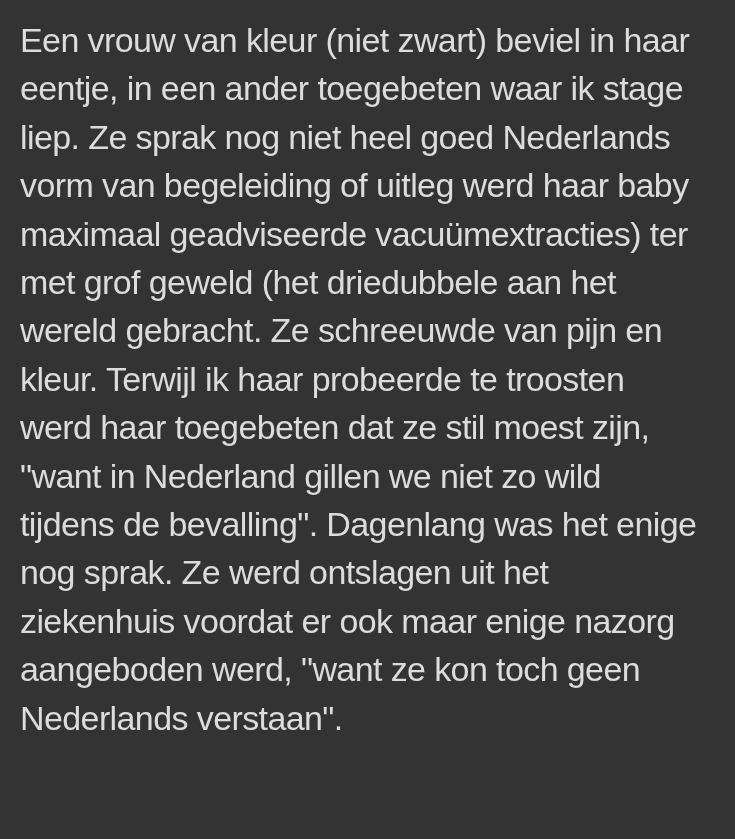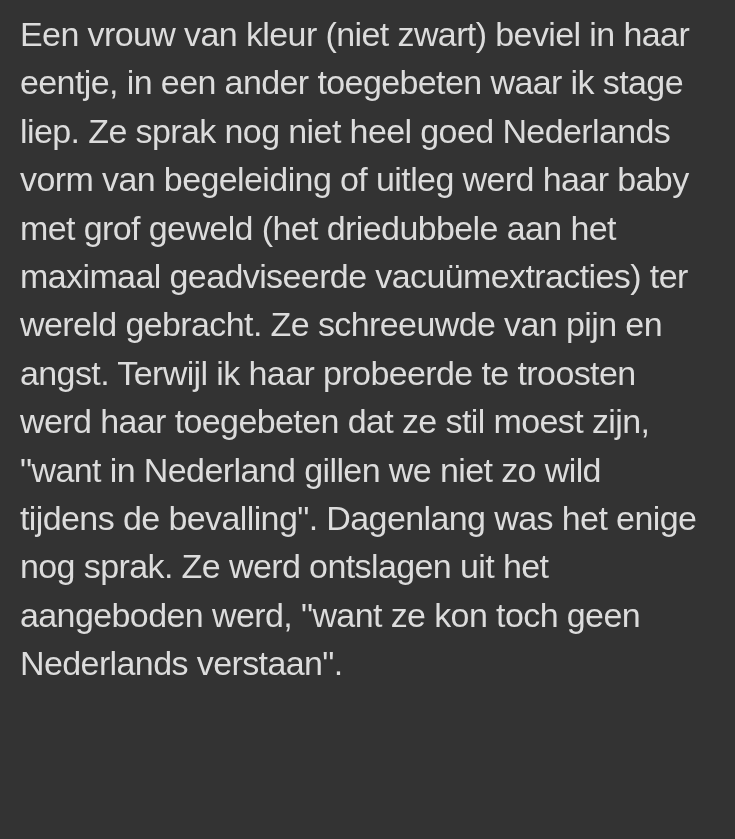--- a/index.html
+++ b/index.html
@@ -9,44 +9,45 @@
   body {
     width: 735px;
     height: 839px;
     background: #333333;
     overflow: hidden;
   }
   .post-body {
     box-sizing: border-box;
     width: 735px;
     height: 839px;
-    padding: 10px 18px 0 20px;
+    padding: 16px 18px 0 20px;
     font-family: "Liberation Sans", "DejaVu Sans", sans-serif;
     font-size: 34px;
     font-weight: 400;
     line-height: 48.4px;
     letter-spacing: -0.6px;
     color: #dcdcdc;
     background: #333333;
   }
   .text-line {
     white-space: nowrap;
   }
 </style>
 </head>
 <body>
 
 <div class="post-body">
   <div class="text-line">Een vrouw van kleur (niet zwart) beviel in haar</div>
   <div class="text-line">eentje, in een ander toegebeten waar ik stage</div>
   <div class="text-line">liep. Ze sprak nog niet heel goed Nederlands</div>
   <div class="text-line">vorm van begeleiding of uitleg werd haar baby</div>
+  <div class="text-line">maximaal geadviseerde vacuümextracties) ter</div>
   <div class="text-line">met grof geweld (het driedubbele aan het</div>
-  <div class="text-line">maximaal geadviseerde vacuümextracties) ter</div>
   <div class="text-line">wereld gebracht. Ze schreeuwde van pijn en</div>
-  <div class="text-line">angst. Terwijl ik haar probeerde te troosten</div>
+  <div class="text-line">kleur. Terwijl ik haar probeerde te troosten</div>
   <div class="text-line">werd haar toegebeten dat ze stil moest zijn,</div>
   <div class="text-line">"want in Nederland gillen we niet zo wild</div>
   <div class="text-line">tijdens de bevalling". Dagenlang was het enige</div>
   <div class="text-line">nog sprak. Ze werd ontslagen uit het</div>
+  <div class="text-line">ziekenhuis voordat er ook maar enige nazorg</div>
   <div class="text-line">aangeboden werd, "want ze kon toch geen</div>
   <div class="text-line">Nederlands verstaan".</div>
 </div>
 
 </body></html>

